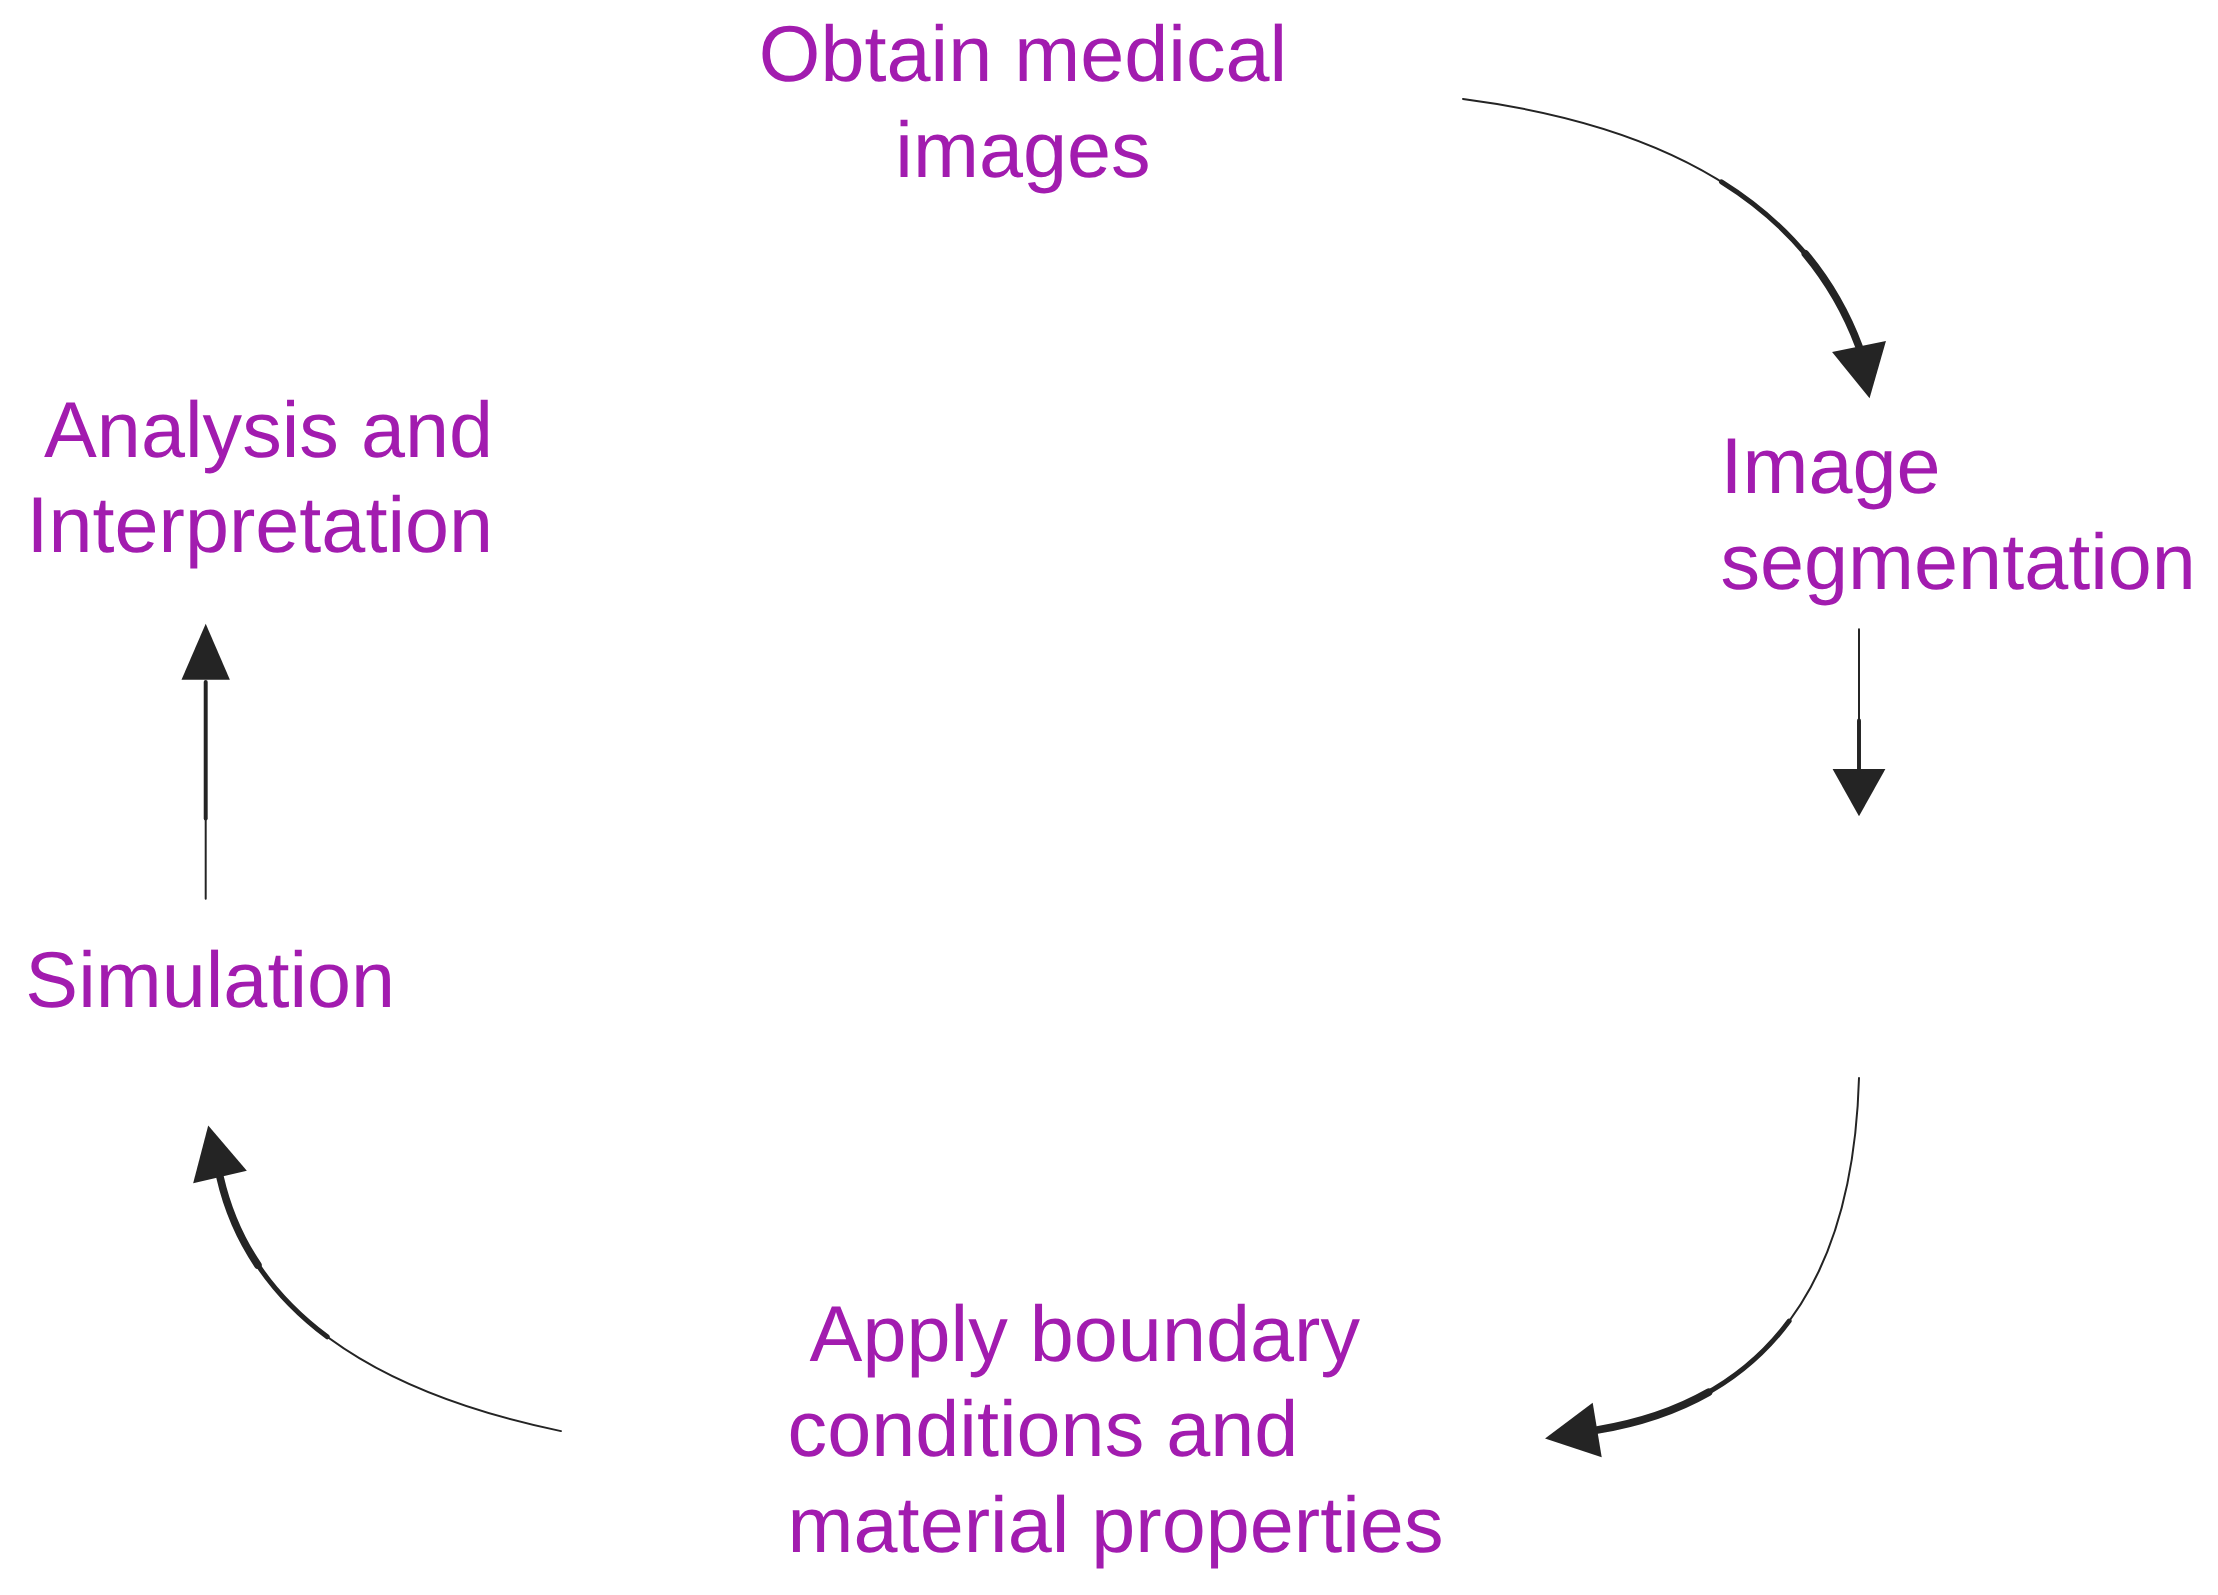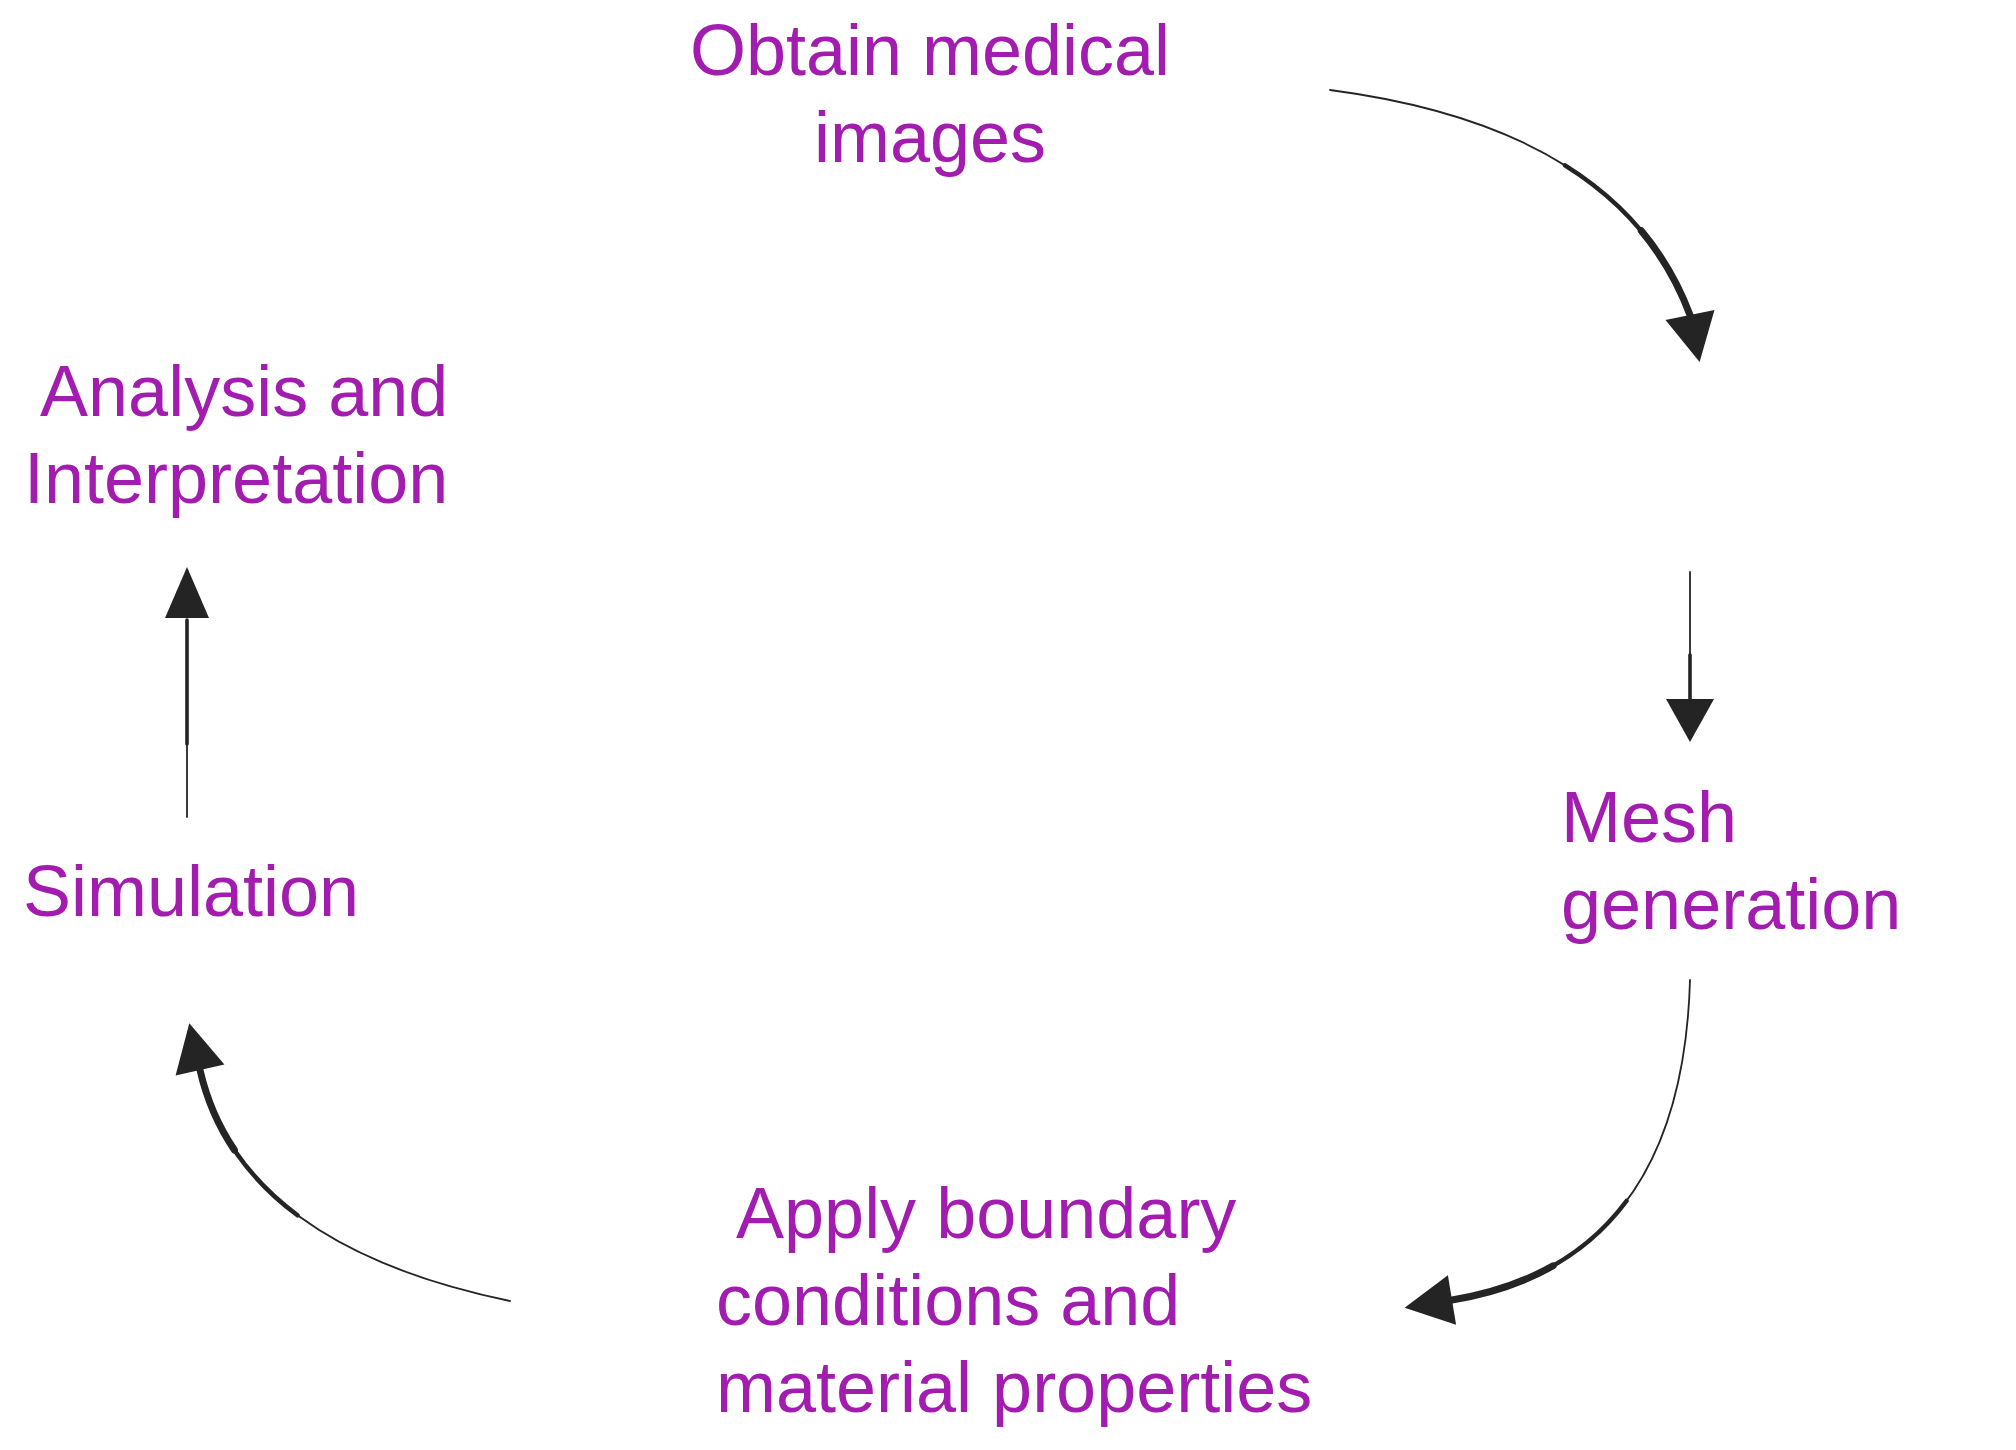--- a/index.html
+++ b/index.html
@@ -111,23 +111,23 @@
     <g class="arrow">
       <path class="seg-tail-straight" d="M187 817 L187 740"></path>
       <path class="seg-tip-straight" d="M187 744 L187 620"></path>
       <polygon points="165,618 209,618 187,567"></polygon>
     </g>
   </svg>
 
   <div class="node" id="node-obtain">Obtain medical
 images</div>
 
+  <div class="node" id="node-segmentation">Image
+segmentation</div>
 
-  <div class="node" id="node-mesh">Mesh
-generation</div>
 
   <div class="node" id="node-apply"> Apply boundary
 conditions and
 material properties</div>
 
   <div class="node" id="node-simulation">Simulation</div>
 
   <div class="node" id="node-analysis">Analysis and
 Interpretation</div>
 

